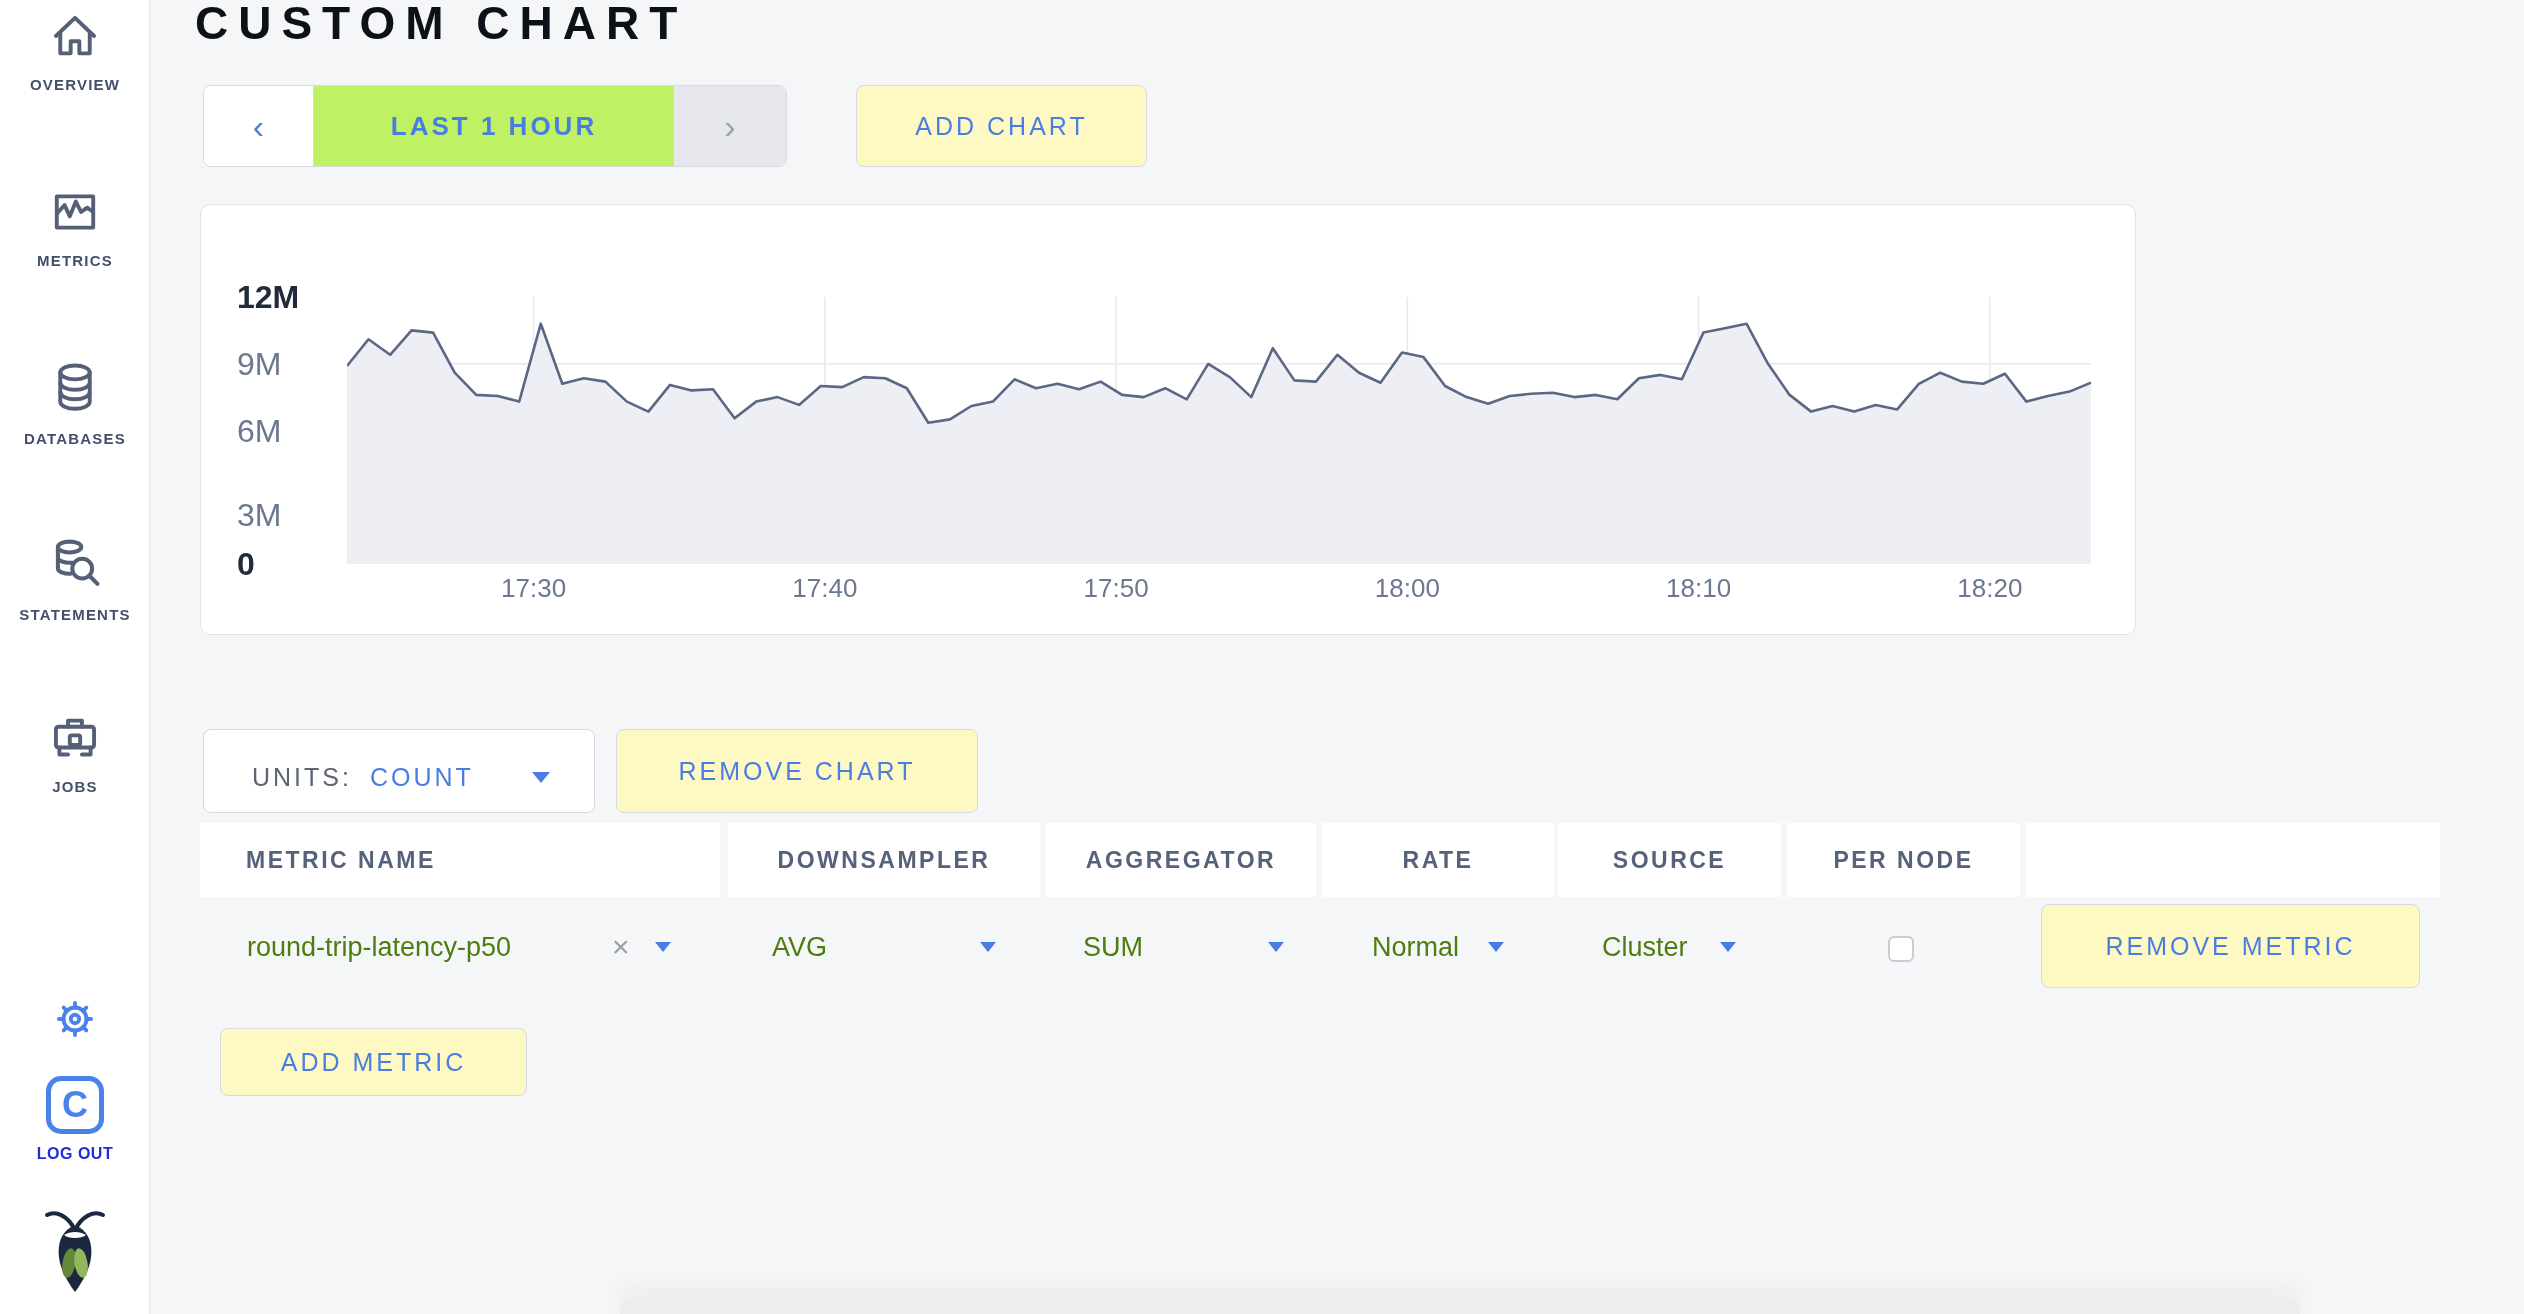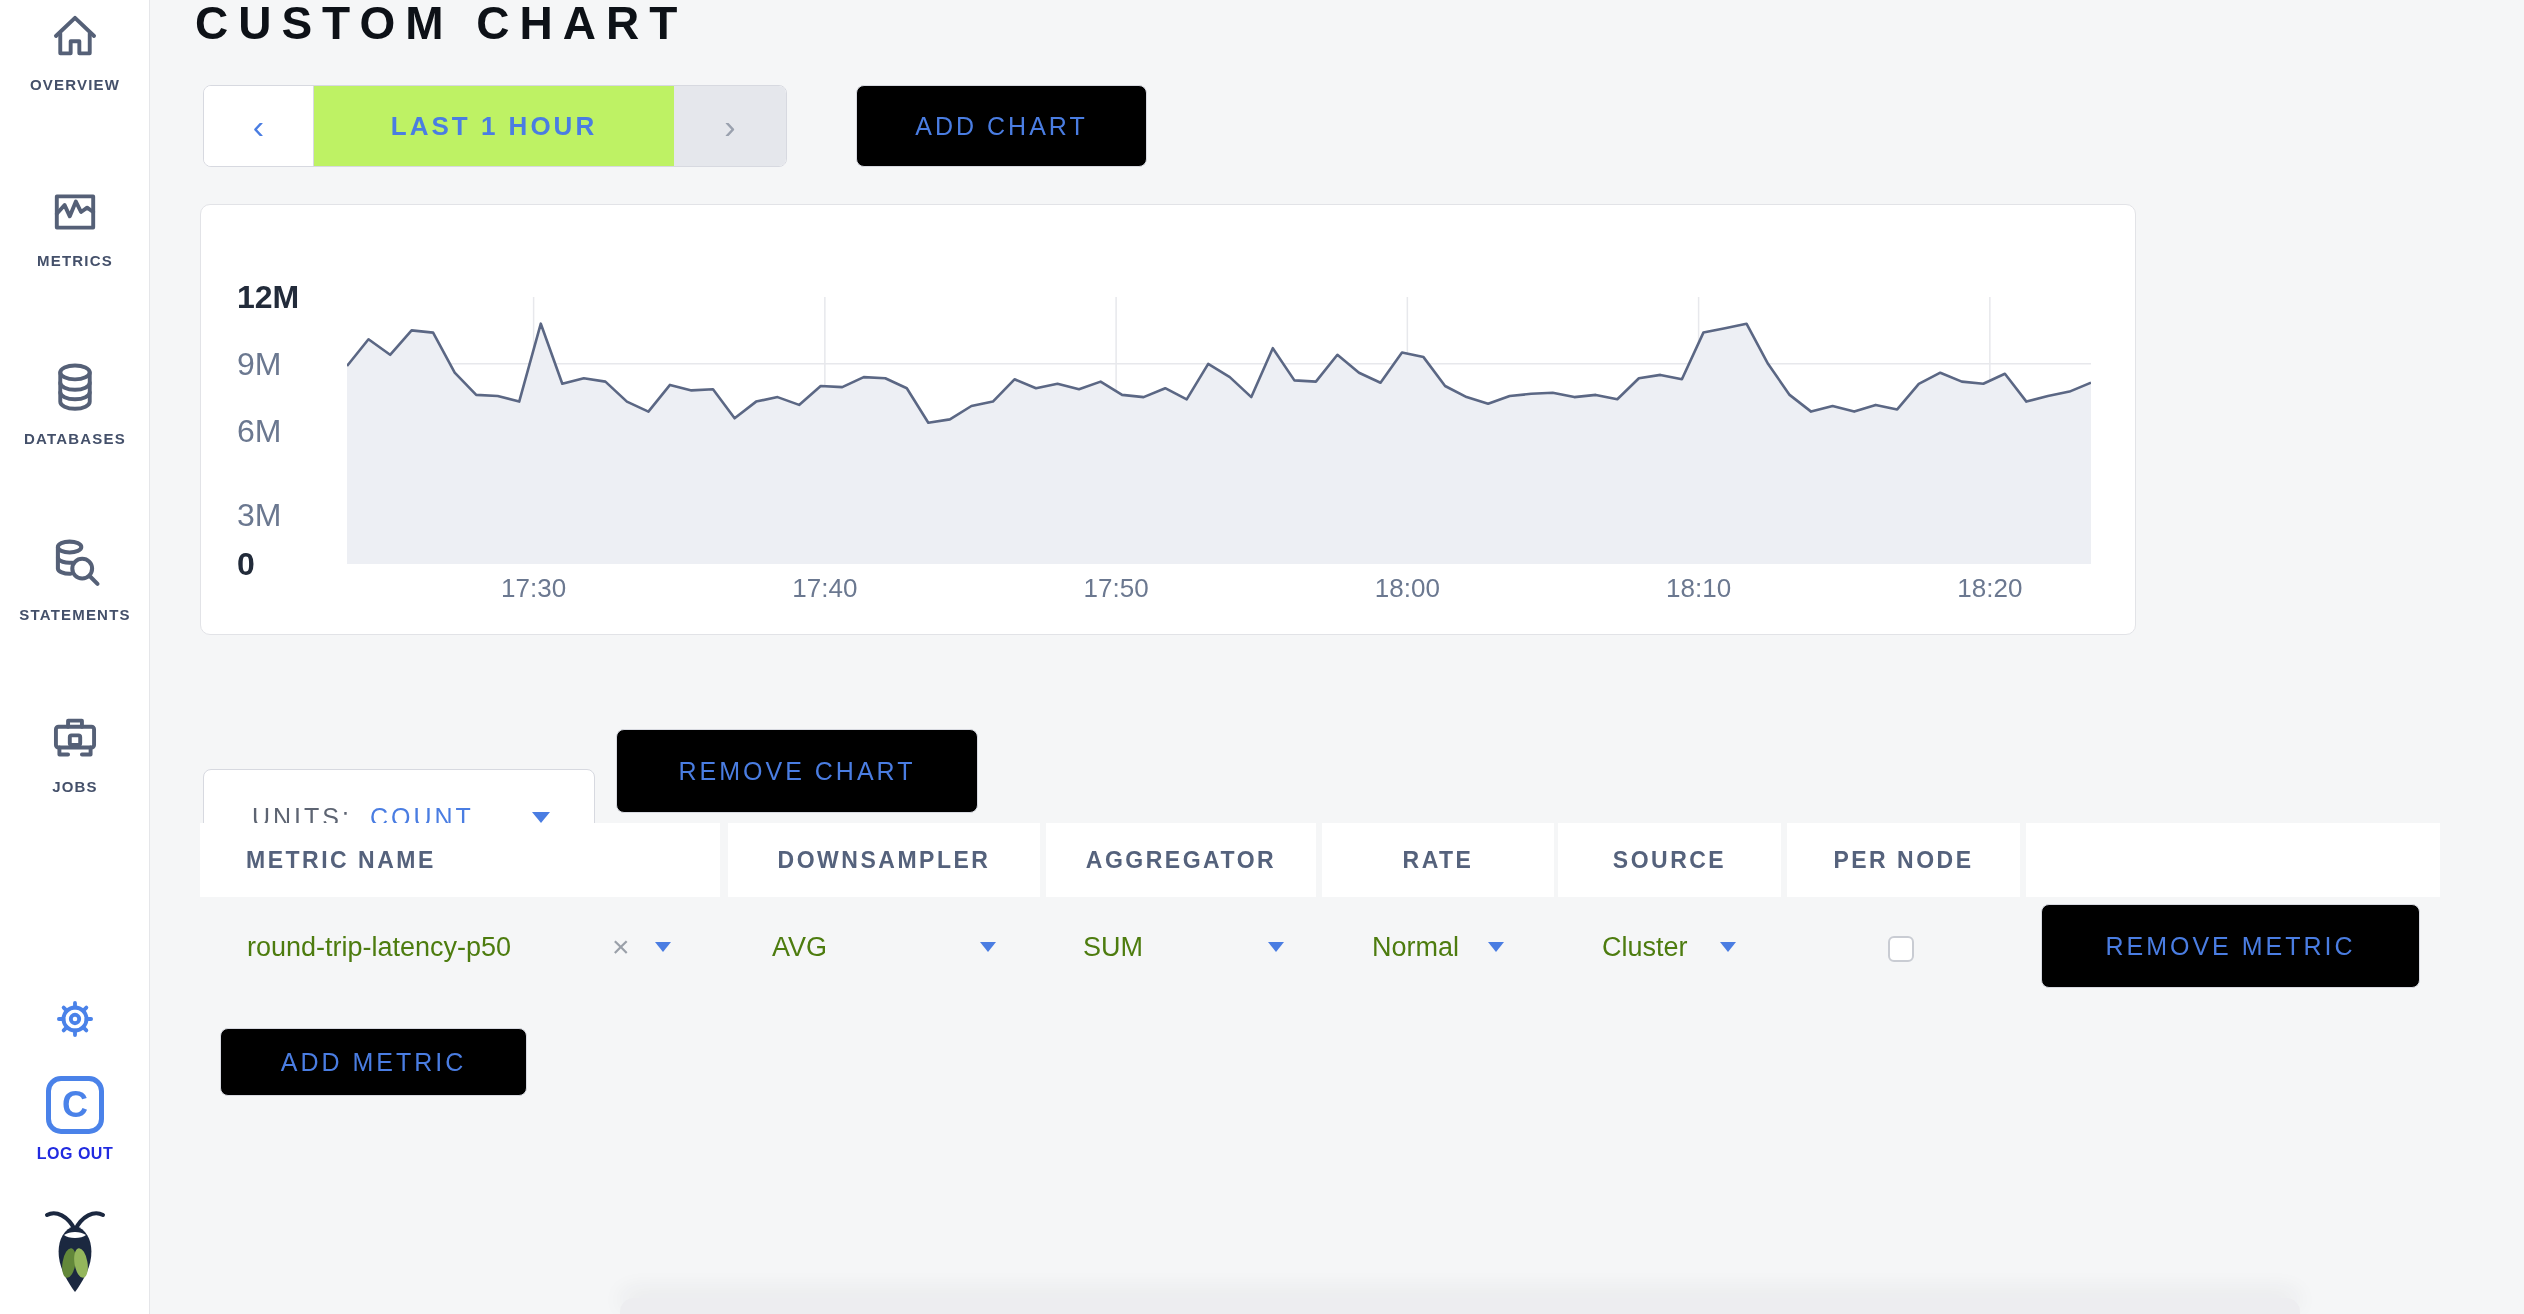--- a/index.html
+++ b/index.html
@@ -54,33 +54,33 @@
   .time-label {
     flex:1; display:flex; align-items:center; justify-content:center;
     color:#4a7de2; font-size:26px; font-weight:600; letter-spacing:3px; cursor:pointer; background:#bef264;
   }
   .time-next {
     width:112px; display:flex; align-items:center; justify-content:center;
     background:#e5e7ec; color:#9aa1ae; font-size:34px; cursor:pointer;
   }
 
   .btn {
-    position:absolute; background:#000000; border:1px solid #d7d9e0; border-radius:8px;
+    position:absolute; background:#fef9c3; border:1px solid #d7d9e0; border-radius:8px;
     display:flex; align-items:center; justify-content:center;
     color:#4a7de2; font-size:25px; font-weight:500; letter-spacing:3px; cursor:pointer; white-space:nowrap;
   }
   .btn-add-chart   { left:856px;  top:85px;   width:291px; height:82px; }
   .btn-remove-chart{ left:616px;  top:729px;  width:362px; height:84px; }
   .btn-remove-metric{ left:2041px; top:904px; width:379px; height:84px; }
   .btn-add-metric  { left:220px;  top:1028px; width:307px; height:68px; }
 
   .btn-units {
     position:absolute; left:203px; top:729px; width:392px; height:84px;
     background:#fff; border:1px solid #d7d9e0; border-radius:8px;
-    display:flex; align-items:center; cursor:pointer; padding:12px 44px 0 48px;margin-top:40px;
+    display:flex; align-items:center; cursor:pointer; padding:12px 44px 0 48px;
   }
   .units-label { color:#5d6472; font-size:25px; letter-spacing:3px; }
   .units-value { color:#4a7de2; font-size:25px; letter-spacing:3px; margin-left:18px; }
   .caret-down {
     width:0; height:0; border-left:9px solid transparent; border-right:9px solid transparent;
     border-top:11px solid #4a7de2; margin-left:auto;
   }
   .caret-inline {
     display:inline-block; width:0; height:0;
     border-left:8px solid transparent; border-right:8px solid transparent;

